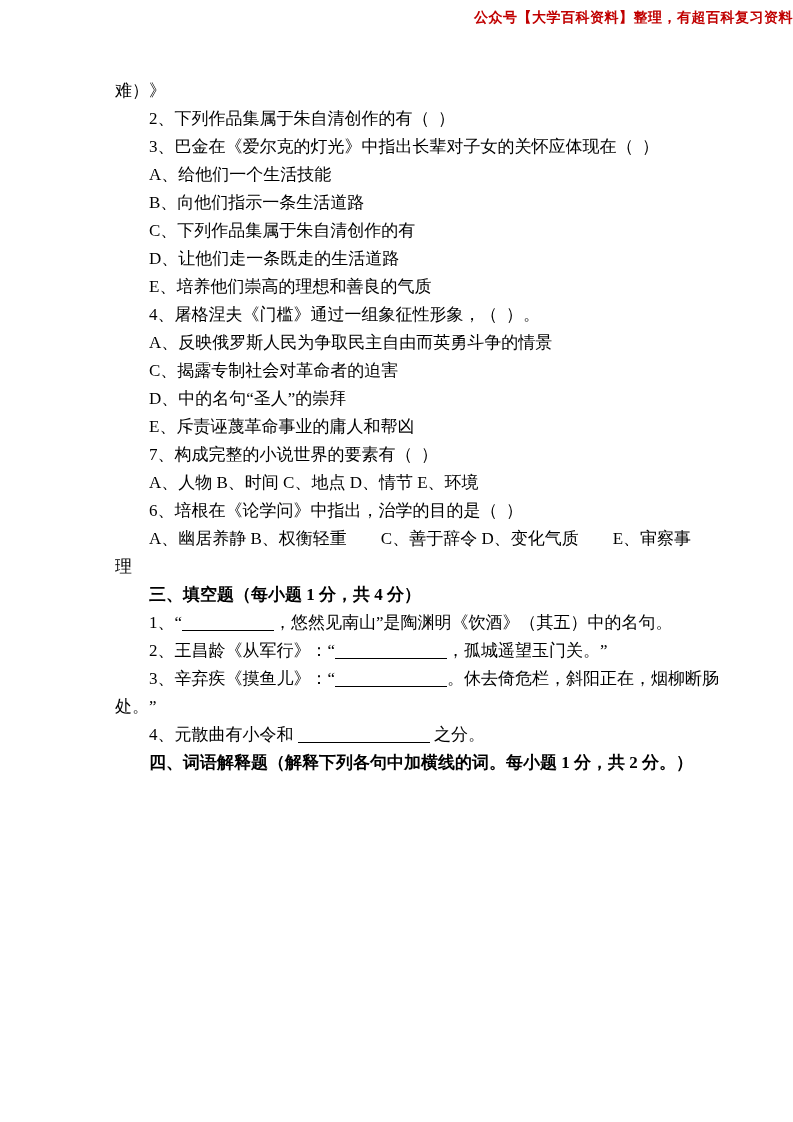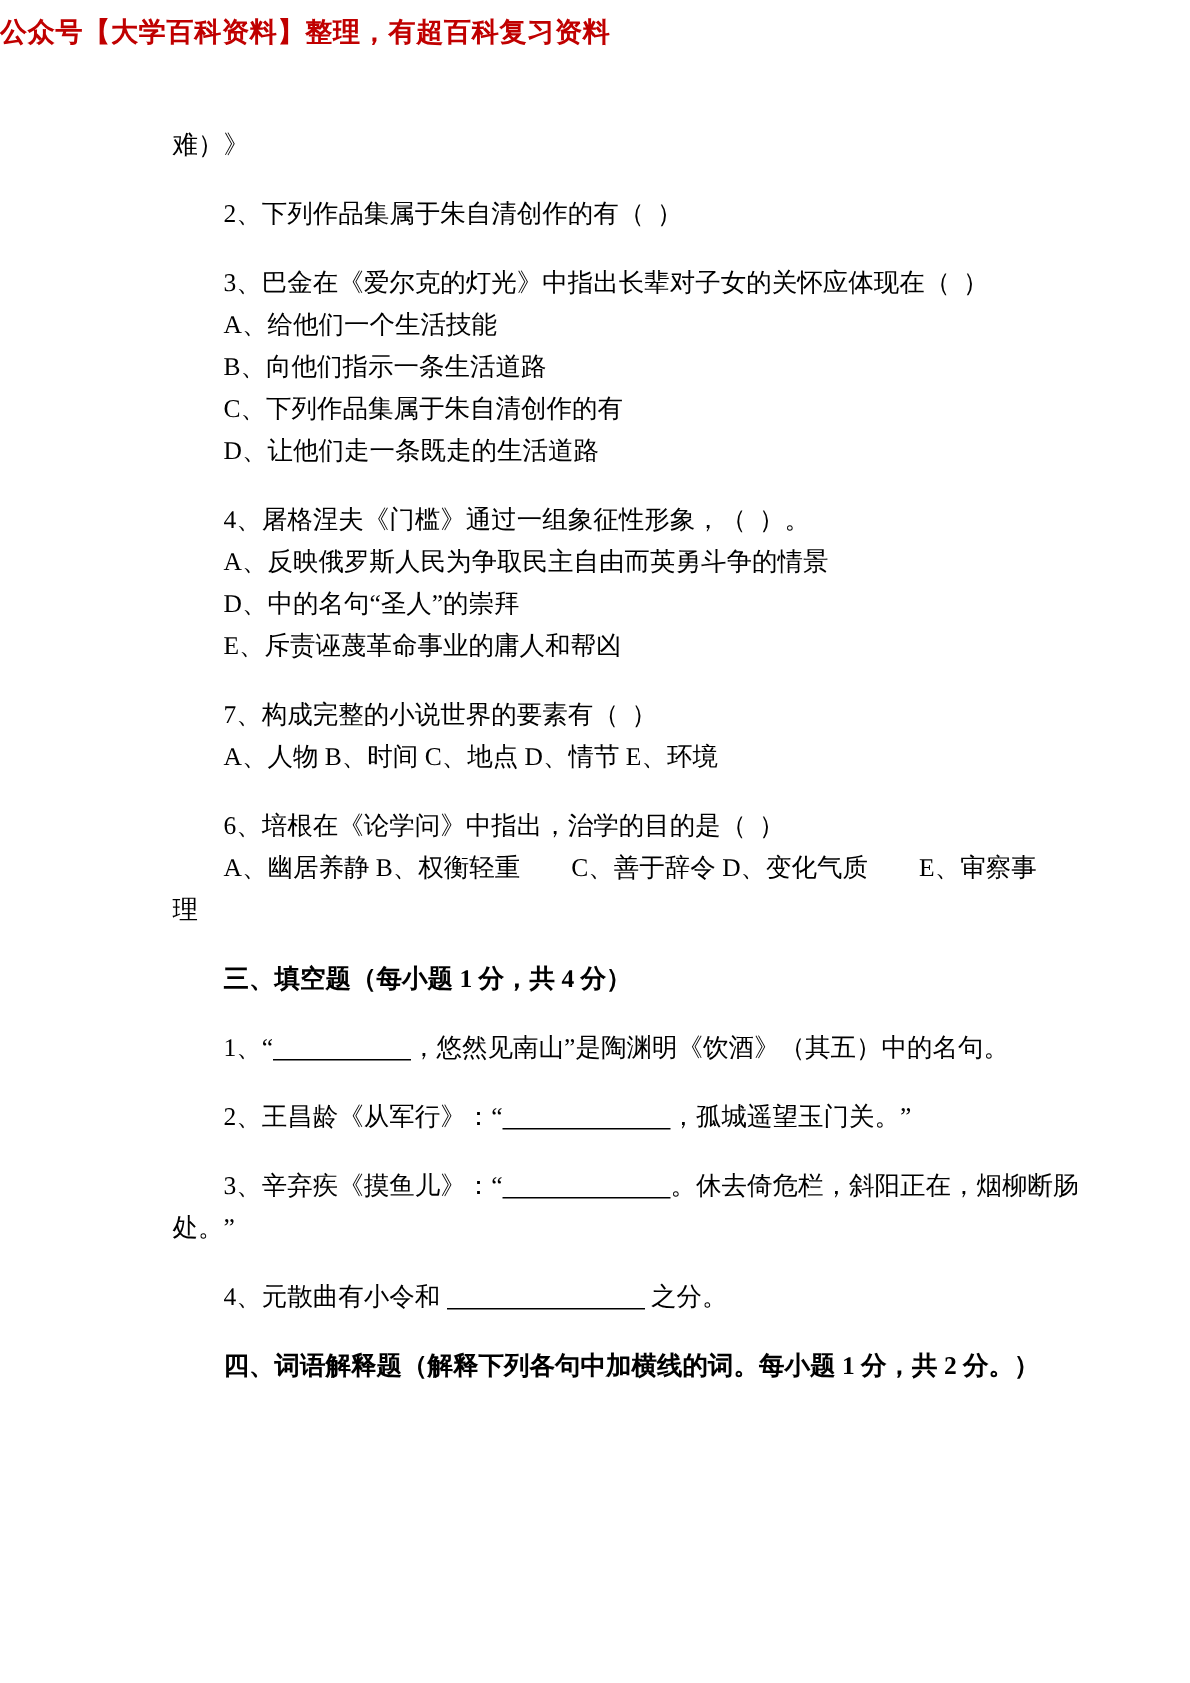--- a/index.html
+++ b/index.html
@@ -9,37 +9,37 @@
   }
   body {
     width: 793px;
     height: 1122px;
     overflow: hidden;
     font-family: "Liberation Serif", "DejaVu Serif", serif;
     color: #000000;
   }
   .page-header {
     padding-top: 9px;
-    text-align: left;
-    font-size: 18px;
+    text-align: right;
+    font-size: 14px;
     font-weight: bold;
     letter-spacing: 0.5px;
   }
   .content {
     margin-top: 50px;
     padding: 0 115px;
     font-size: 17px;
     line-height: 28px;
   }
   p.line {
     margin: 0;
     white-space: pre;
   }
   p.line.indent { text-indent: 2em; }
-  p.line.gap { margin-top: 18px; }
+  p.line.gap { margin-top: 0; }
   p.line.bold { font-weight: bold; }
   span.blank {
     display: inline-block;
     height: 14px;
     border-bottom: 1px solid #000;
     vertical-align: -3px;
   }
 </style>
 </head>
 <body>
@@ -47,22 +47,24 @@
 <div class="page-header" style="color: rgb(192, 0, 0);">公众号【大学百科资料】整理，有超百科复习资料</div>
 
 <div class="content">
     <p class="line"><span>难）》</span></p>
     <p class="line indent gap"><span>2、下列作品集属于朱自清创作的有（  ）</span></p>
     <p class="line indent gap"><span>3、巴金在《爱尔克的灯光》中指出长辈对子女的关怀应体现在（  ）</span></p>
     <p class="line indent"><span>A、给他们一个生活技能</span></p>
     <p class="line indent"><span>B、向他们指示一条生活道路</span></p>
     <p class="line indent"><span>C、下列作品集属于朱自清创作的有</span></p>
     <p class="line indent"><span>D、让他们走一条既走的生活道路</span></p>
+    <p class="line indent"><span>E、培养他们崇高的理想和善良的气质</span></p>
     <p class="line indent gap"><span>4、屠格涅夫《门槛》通过一组象征性形象，（  ）。</span></p>
     <p class="line indent"><span>A、反映俄罗斯人民为争取民主自由而英勇斗争的情景</span></p>
+    <p class="line indent"><span>C、揭露专制社会对革命者的迫害</span></p>
     <p class="line indent"><span>D、中的名句“圣人”的崇拜</span></p>
     <p class="line indent"><span>E、斥责诬蔑革命事业的庸人和帮凶</span></p>
     <p class="line indent gap"><span>7、构成完整的小说世界的要素有（  ）</span></p>
     <p class="line indent"><span>A、人物 B、时间 C、地点 D、情节 E、环境</span></p>
     <p class="line indent gap"><span>6、培根在《论学问》中指出，治学的目的是（  ）</span></p>
     <p class="line indent"><span>A、幽居养静 B、权衡轻重　　C、善于辞令 D、变化气质　　E、审察事</span></p>
     <p class="line"><span>理</span></p>
     <p class="line indent gap bold"><span>三、填空题（每小题 1 分，共 4 分）</span></p>
     <p class="line indent gap"><span>1、“</span><span class="blank" style="width: 92px;"></span><span>，悠然见南山”是陶渊明《饮酒》（其五）中的名句。</span></p>
     <p class="line indent gap"><span>2、王昌龄《从军行》：“</span><span class="blank" style="width: 112px;"></span><span>，孤城遥望玉门关。”</span></p>

